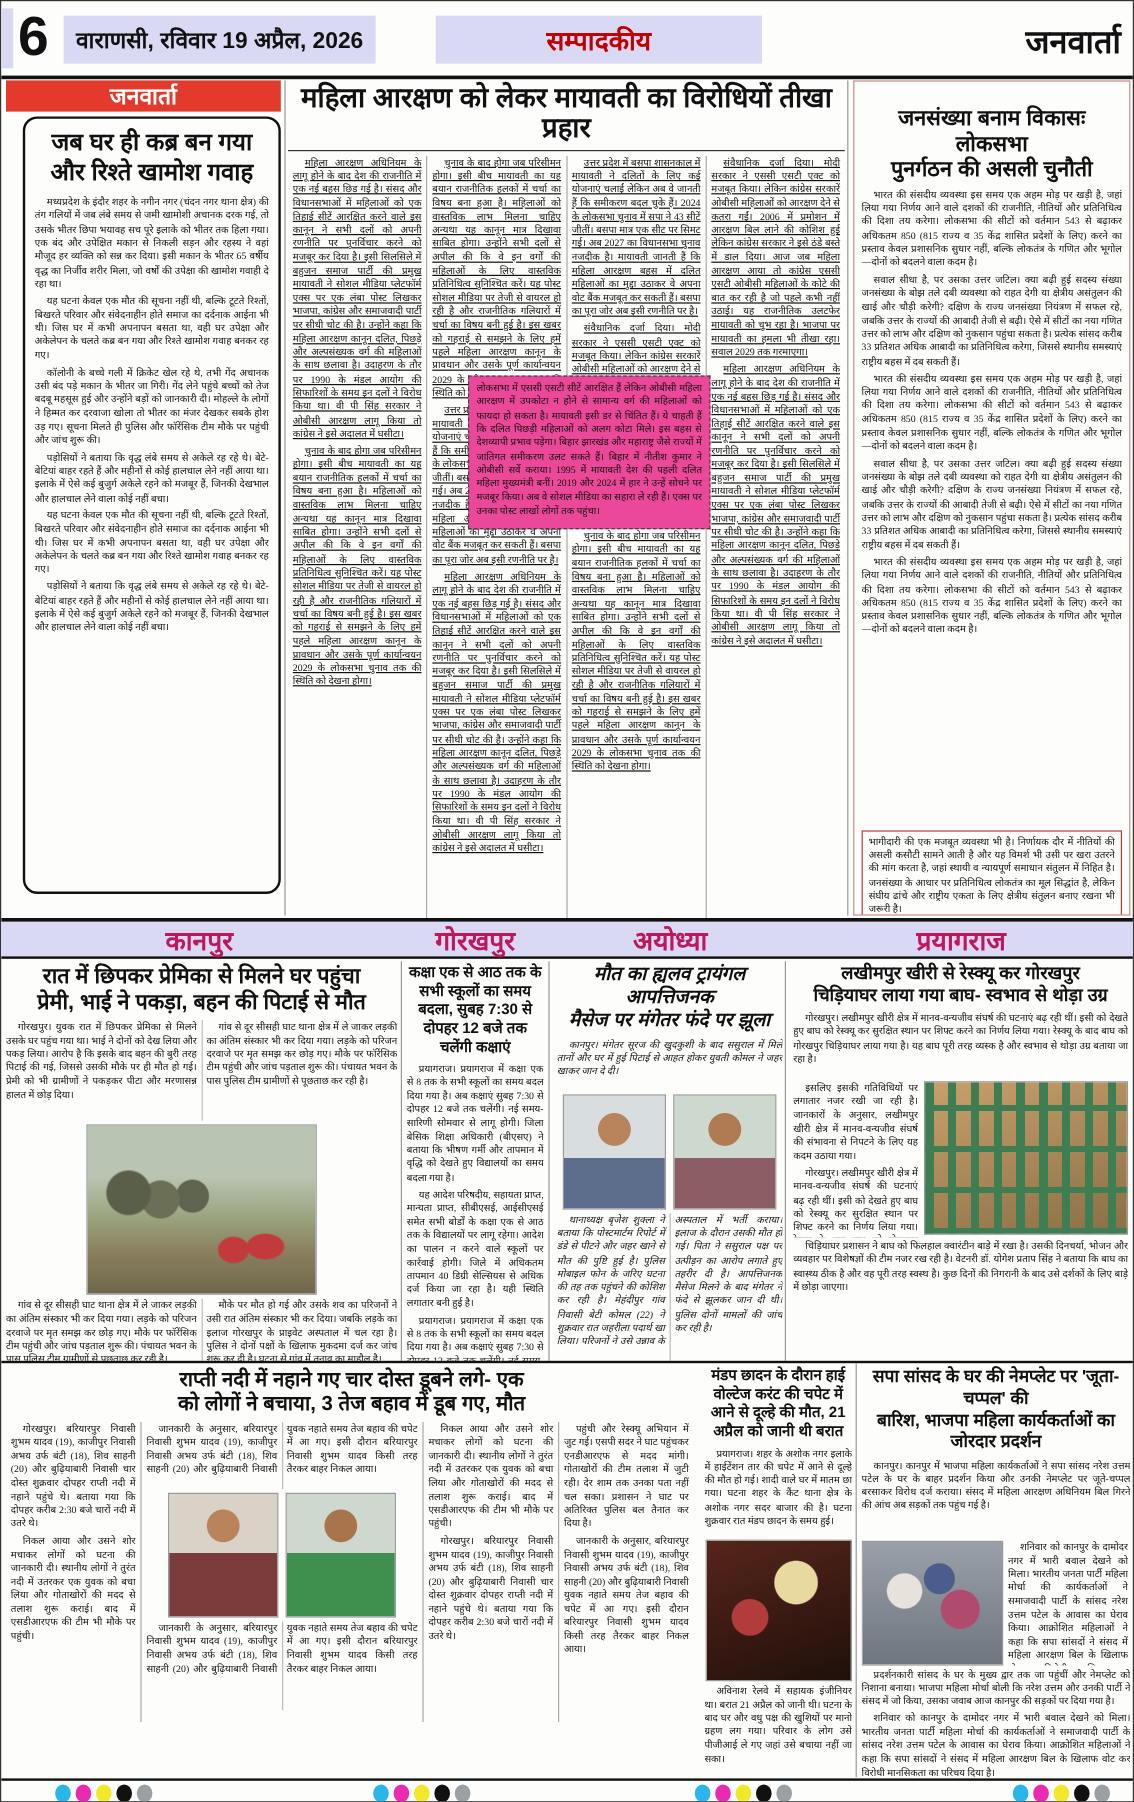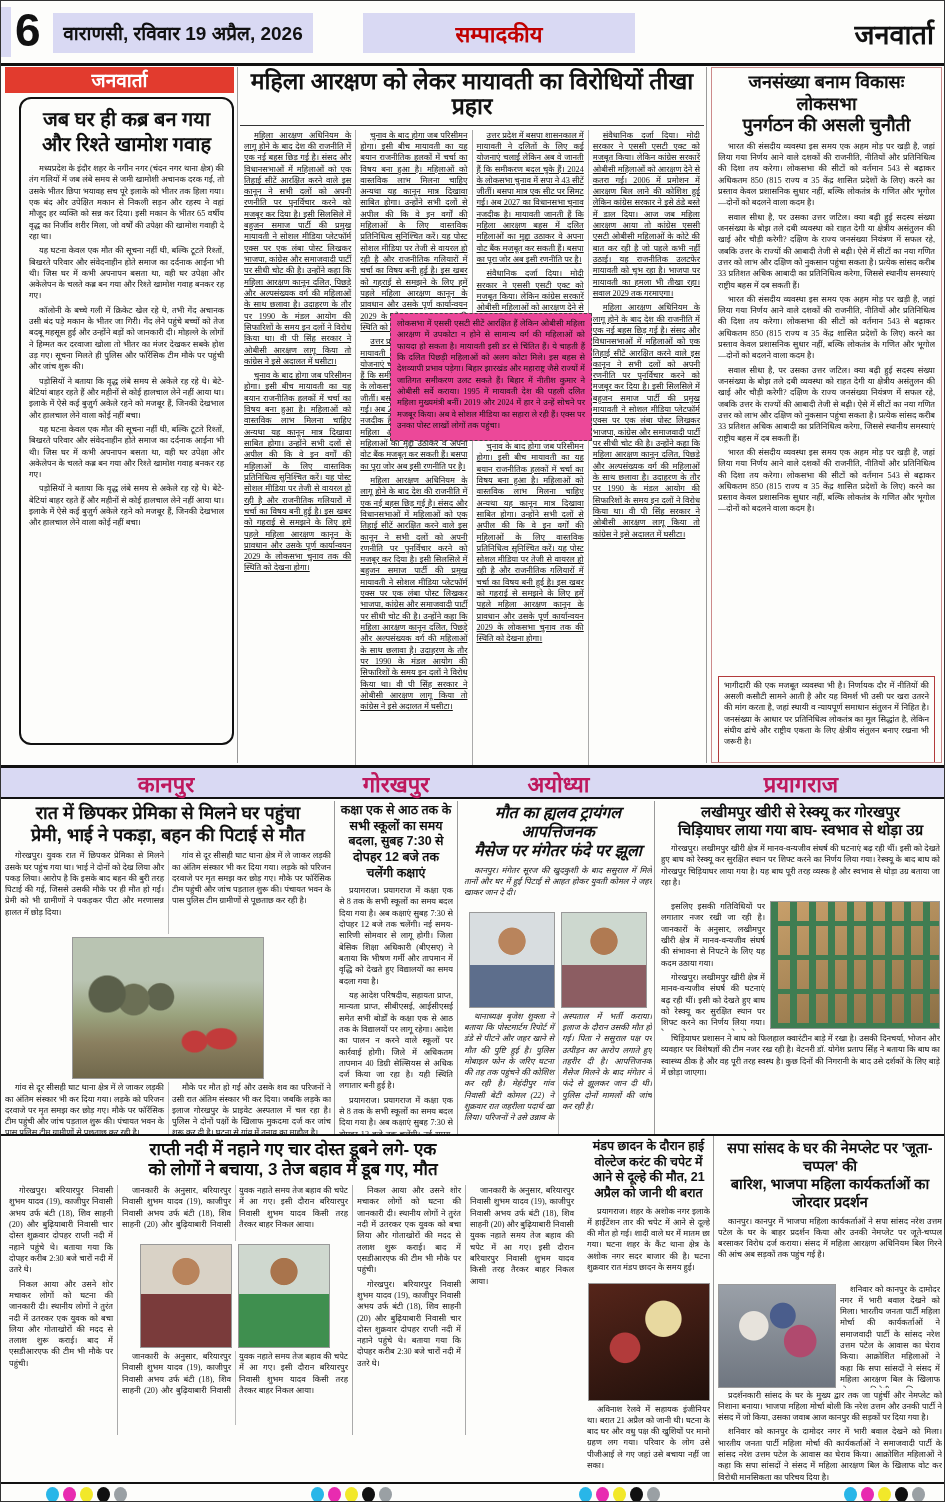--- a/index.html
+++ b/index.html
@@ -27,21 +27,21 @@
   .edbox h2{margin:2px 0 6px 0;font-size:20px;line-height:1.25;text-align:center;}
   .center{position:absolute;left:236px;top:66px;width:470px;height:696px;border-left:1px solid #999;border-right:1px solid #999;
           padding:0 2px;box-sizing:border-box;}
   .center h1{margin:2px 0 4px 0;font-size:23px;text-align:center;line-height:1.1;border-bottom:1.5px solid #333;padding-bottom:5px;}
   .ccols{display:flex;height:648px;overflow:hidden;text-decoration:underline;}
   .ccol{flex:1;padding:0 4px;border-right:1px solid #aaa;overflow:hidden;}
   .ccol:last-child{border-right:none;}
   .hlbox{position:absolute;left:152px;top:246px;width:202px;height:128px;background:#ec4899;
          border:1.5px dashed #444;padding:4px 6px;box-sizing:border-box;overflow:hidden;z-index:5;}
   .rightcol{position:absolute;left:710px;top:66px;width:231px;height:696px;border:1.5px solid #cc8a8a;
-            padding:4px 6px;box-sizing:border-box;overflow:hidden;}
+            padding:20px 6px;box-sizing:border-box;overflow:hidden;}
   .rightcol h2{margin:0 0 4px 0;font-size:18px;line-height:1.2;text-align:center;}
   .rbody{height:530px;overflow:hidden;}
   .conclbox{border:1.5px solid #b23b3b;margin-top:5px;padding:3px 5px;height:112px;overflow:hidden;box-sizing:border-box;}
   
   .cityband{position:absolute;left:0;top:764px;width:945px;height:34px;background:#d9d9f3;
             border-top:3px solid #111;border-bottom:2px solid #111;display:flex;box-sizing:border-box;}
   .citycell{display:flex;align-items:center;justify-content:center;color:#be185d;font-size:22px;}
   
   .citysec{position:absolute;top:800px;height:333px;box-sizing:border-box;overflow:hidden;}
   .sec-kanpur{left:4px;width:326px;}
@@ -271,20 +271,21 @@
           </div>
           <div class="twocol t" style="height:74px">
             <p>जानकारी के अनुसार, बरियारपुर निवासी शुभम यादव (19), काजीपुर निवासी अभय उर्फ बंटी (18), शिव साहनी (20) और बुढ़ियाबारी निवासी युवक नहाते समय तेज बहाव की चपेट में आ गए। इसी दौरान बरियारपुर निवासी शुभम यादव किसी तरह तैरकर बाहर निकल आया।</p>
           </div>
         </div>
         <div class="rcell t" style="width:104px">
           <p>निकल आया और उसने शोर मचाकर लोगों को घटना की जानकारी दी। स्थानीय लोगों ने तुरंत नदी में उतरकर एक युवक को बचा लिया और गोताखोरों की मदद से तलाश शुरू कराई। बाद में एसडीआरएफ की टीम भी मौके पर पहुंची।</p>
           <p>गोरखपुर। बरियारपुर निवासी शुभम यादव (19), काजीपुर निवासी अभय उर्फ बंटी (18), शिव साहनी (20) और बुढ़ियाबारी निवासी चार दोस्त शुक्रवार दोपहर राप्ती नदी में नहाने पहुंचे थे। बताया गया कि दोपहर करीब 2:30 बजे चारों नदी में उतरे थे।</p>
         </div>
         <div class="rcell t" style="width:104px;border-right:none">
+          <p>पहुंची और रेस्क्यू अभियान में जुट गई। एसपी सदर ने घाट पहुंचकर एनडीआरएफ से मदद मांगी। गोताखोरों की टीम तलाश में जुटी रही। देर शाम तक उनका पता नहीं चल सका। प्रशासन ने घाट पर अतिरिक्त पुलिस बल तैनात कर दिया है।</p>
           <p>जानकारी के अनुसार, बरियारपुर निवासी शुभम यादव (19), काजीपुर निवासी अभय उर्फ बंटी (18), शिव साहनी (20) और बुढ़ियाबारी निवासी युवक नहाते समय तेज बहाव की चपेट में आ गए। इसी दौरान बरियारपुर निवासी शुभम यादव किसी तरह तैरकर बाहर निकल आया।</p>
         </div>
       </div>
     </div>
 
     <div class="groom">
       <h3 class="hd-sans">मंडप छादन के दौरान हाई वोल्टेज करंट की चपेट में आने से दूल्हे की मौत, 21 अप्रैल को जानी थी बरात</h3>
       <div class="t" style="height:74px;overflow:hidden">
         <p>प्रयागराज। शहर के अशोक नगर इलाके में हाईटेंशन तार की चपेट में आने से दूल्हे की मौत हो गई। शादी वाले घर में मातम छा गया। घटना शहर के कैंट थाना क्षेत्र के अशोक नगर सदर बाजार की है। घटना शुक्रवार रात मंडप छादन के समय हुई।</p>
       </div>

